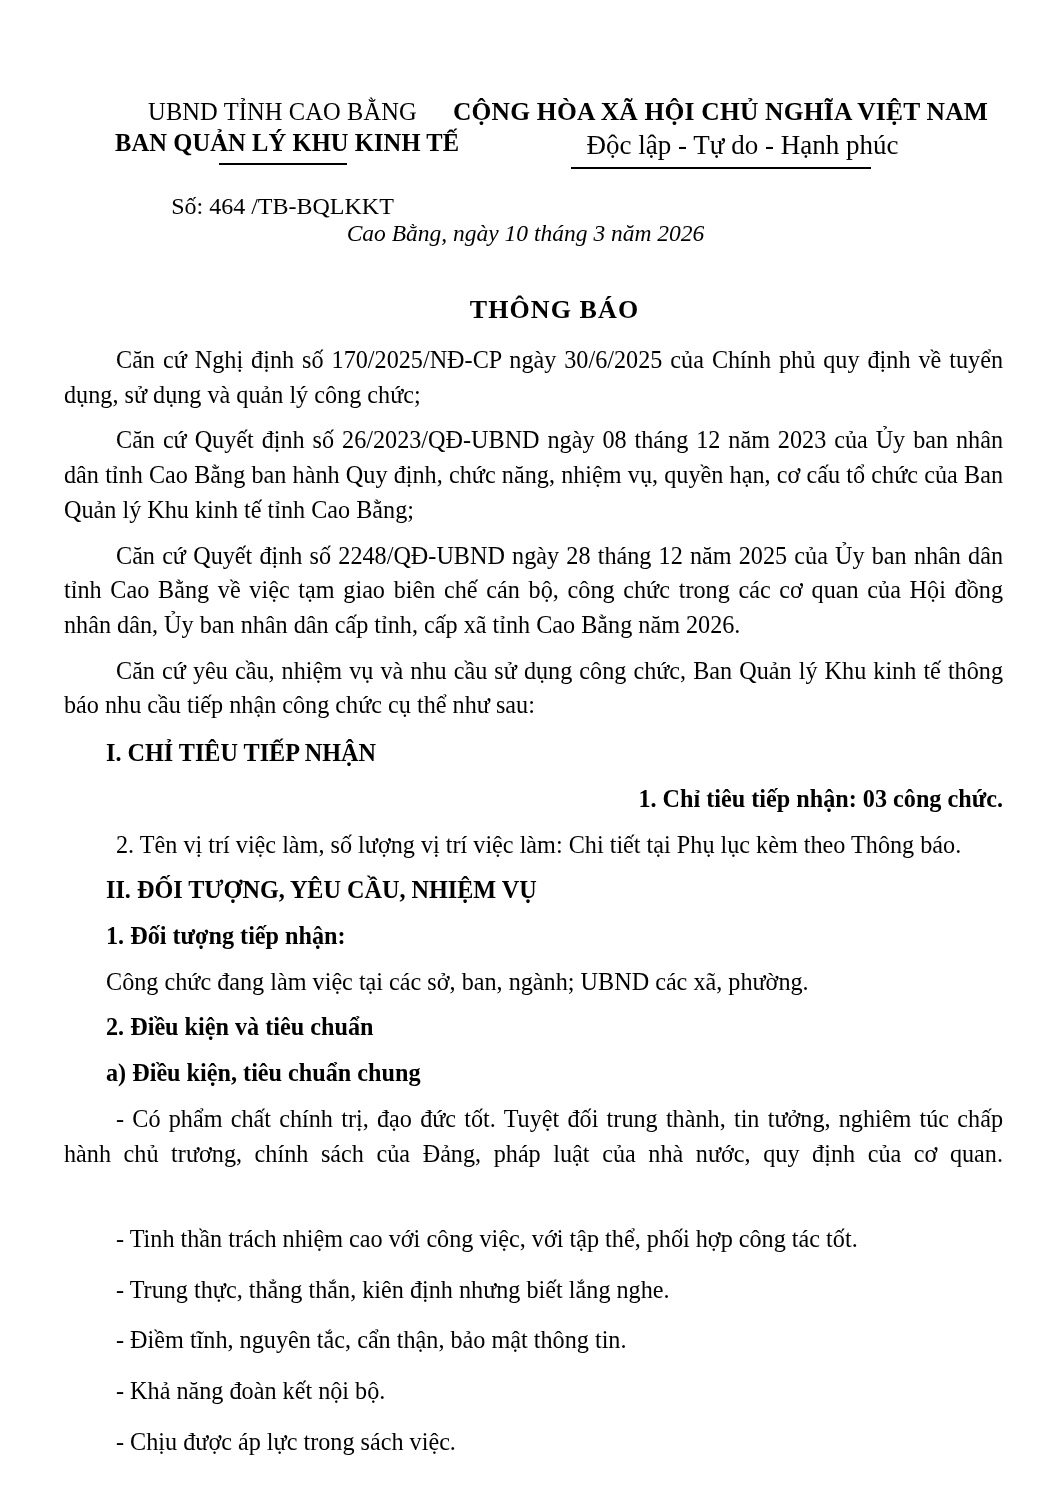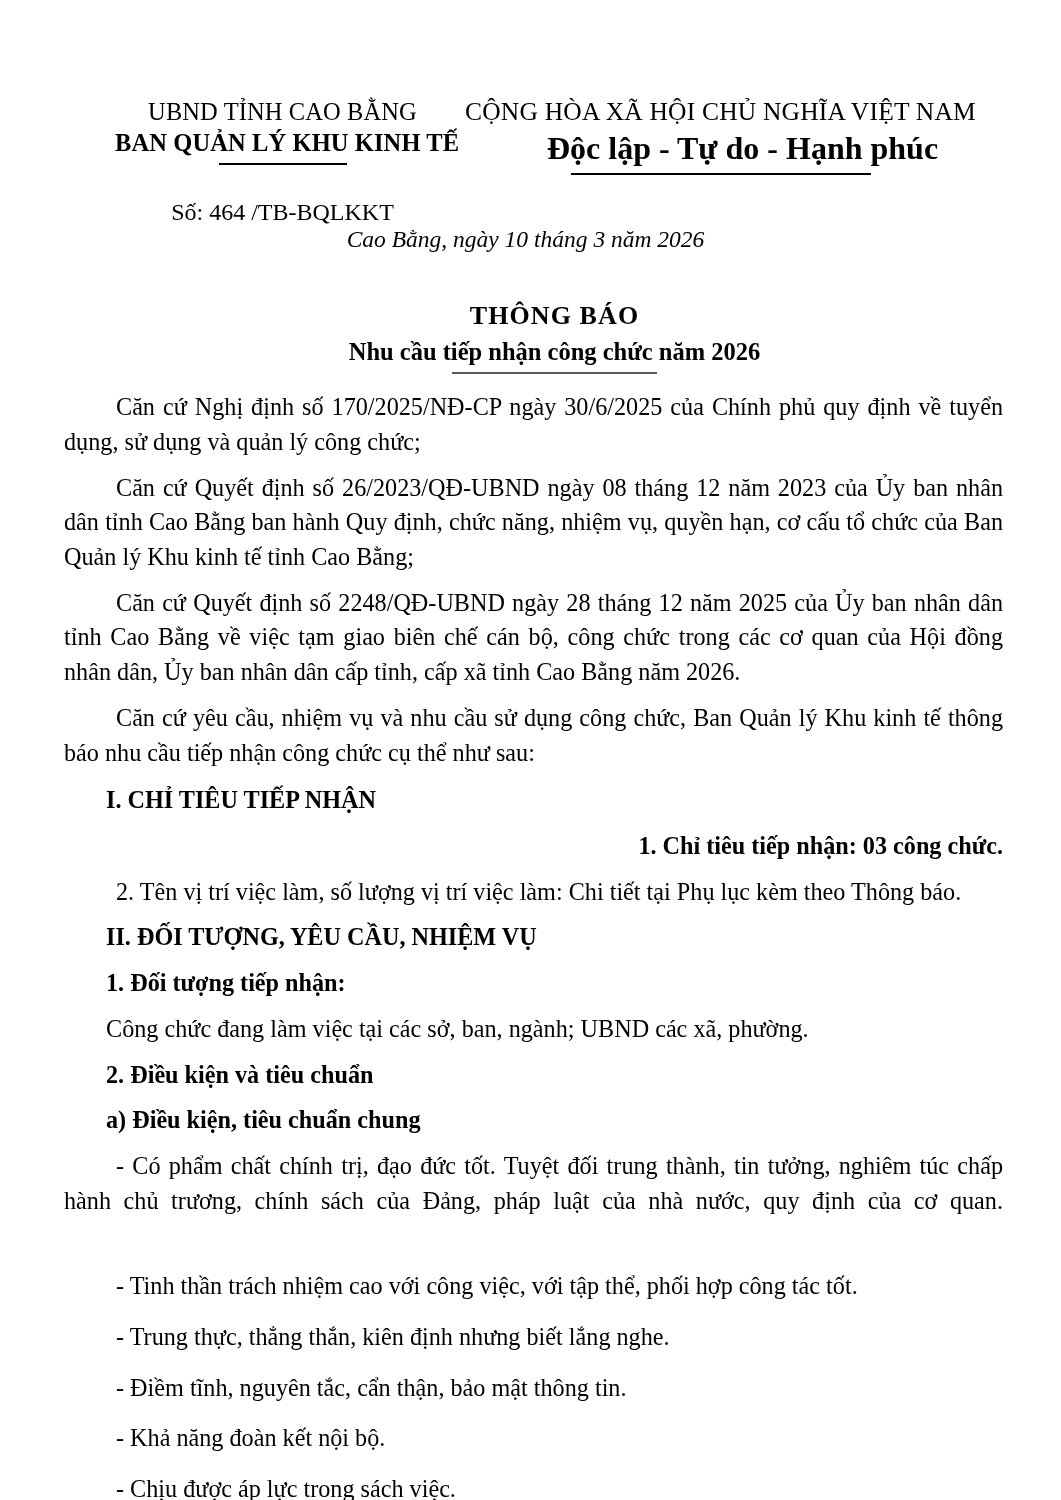--- a/index.html
+++ b/index.html
@@ -61,28 +61,28 @@
   .org-underline {
     display: block;
     width: 128px;
     height: 2px;
     background: #000;
     margin: 4px auto 0 auto;
   }
 
   .nation-line1 {
     font-size: 25.5px;
-    font-weight: normal;
+    font-weight: bold;
     line-height: 1.26;
     letter-spacing: .2px;
     white-space: nowrap;
   }
   .nation-line2 {
-    font-size: 32px;
-    font-weight: bold;
+    font-size: 27px;
+    font-weight: normal;
     line-height: 1.26;
     white-space: nowrap;
     display: inline-block;
     margin-left: 44px;
   }
   .nation-underline {
     display: block;
     width: 300px;
     height: 2px;
     background: #000;
@@ -231,24 +231,20 @@
 
   </div>
 
   <div class="numdate-row">
     <div class="num-cell">Số: 464   /TB-BQLKKT</div>
     <div class="date-cell">Cao Bằng, ngày 10  tháng  3  năm 2026</div>
   </div>
 
   <div class="title-block">
     <div class="title-main">THÔNG BÁO</div>
-    <div>
-      <span class="title-sub">Nhu cầu tiếp nhận công chức năm 2026</span>
-      <span class="title-underline"></span>
-    </div>
   </div>
 
   <div class="body-wrap">
 
     <p class="para">Căn cứ Nghị định số 170/2025/NĐ-CP ngày 30/6/2025 của Chính phủ quy định về tuyển dụng, sử dụng và quản lý công chức;</p>
 
     <p class="para">Căn cứ Quyết định số 26/2023/QĐ-UBND ngày 08 tháng 12 năm 2023 của Ủy ban nhân dân tỉnh Cao Bằng ban hành Quy định, chức năng, nhiệm vụ, quyền hạn, cơ cấu tổ chức của Ban Quản lý Khu kinh tế tỉnh Cao Bằng;</p>
 
     <p class="para">Căn cứ Quyết định số 2248/QĐ-UBND ngày 28 tháng 12 năm 2025 của Ủy ban nhân dân tỉnh Cao Bằng về việc tạm giao biên chế cán bộ, công chức trong các cơ quan của Hội đồng nhân dân, Ủy ban nhân dân cấp tỉnh, cấp xã tỉnh Cao Bằng năm 2026.</p>
 

